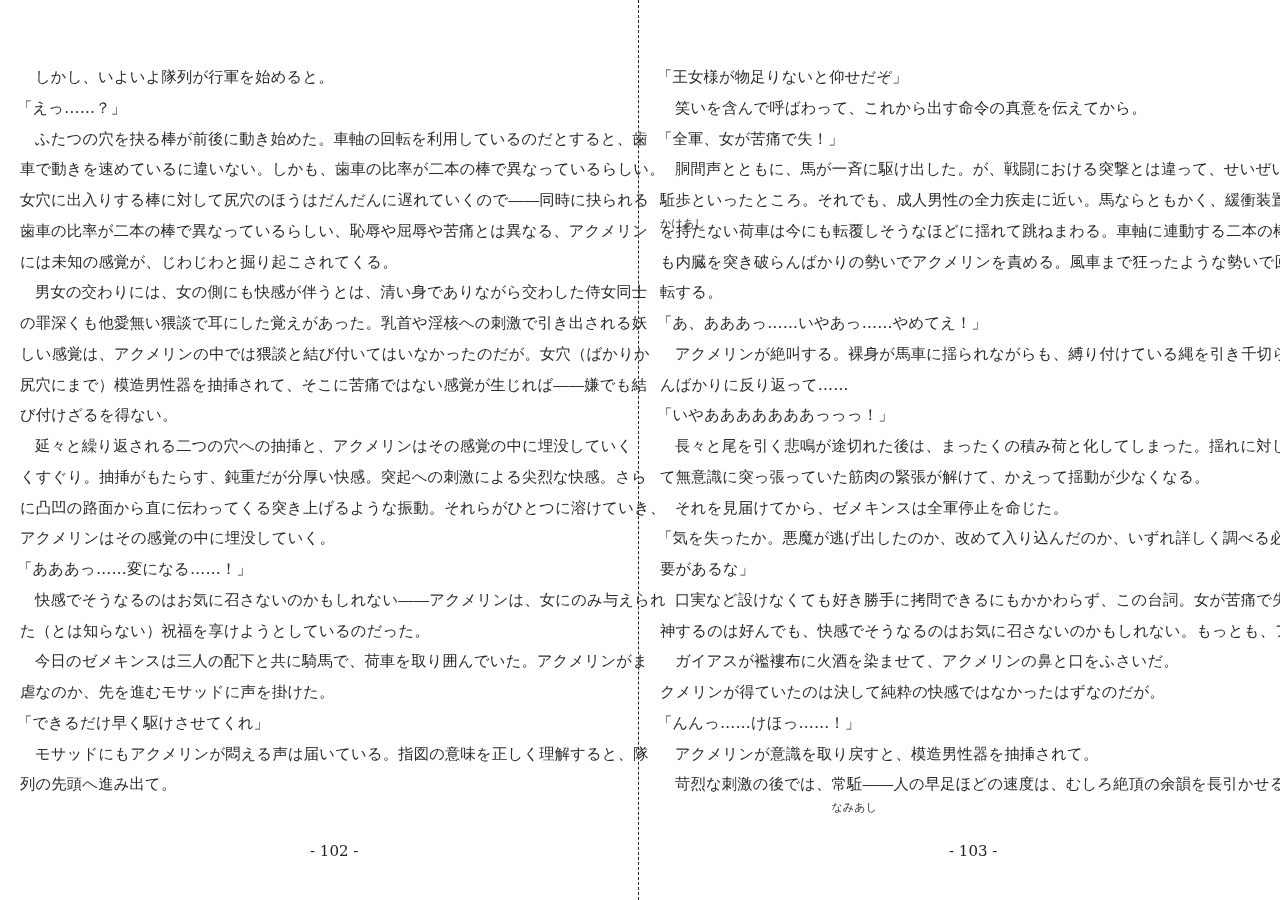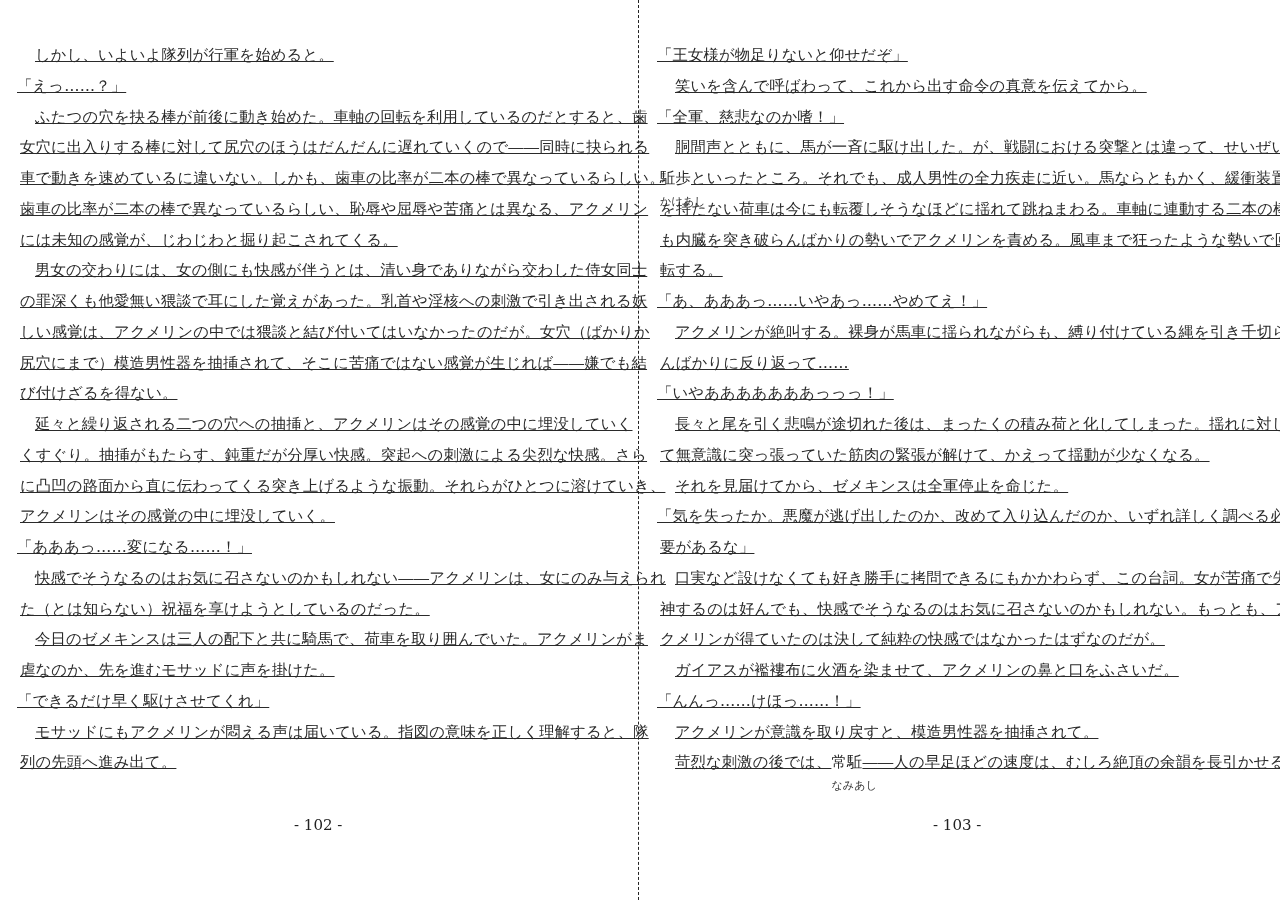--- a/index.html
+++ b/index.html
@@ -8,49 +8,49 @@
     font-family: "DejaVu Serif", "Liberation Serif", serif;
     color:#2a2a2a;
   }
   .page { position:absolute; top:0; height:900px; }
   .page.left { left:0; width:638px; }
   .page.right { left:641px; width:639px; }
   .divider {
     position:absolute; left:638px; top:0; width:0; height:900px;
     border-left:1.5px dashed #222;
   }
-  .lines { position:absolute; top:40px;text-decoration:underline; }
+  .lines { position:absolute; top:62px; }
   .page.left .lines { left:20px; width:600px; }
   .page.right .lines { left:19px; width:602px; }
   .line {
     height:30.75px; line-height:30.75px; font-size:15.3px; white-space:nowrap;
     letter-spacing:0.2px; position:relative;
   }
   .line.indent { padding-left:15px; }
   .line.quote { margin-left:-3px; }
   .rb { position:relative; display:inline-block; }
   .rt {
     position:absolute; left:0; top:-10px; font-size:11px; line-height:8px; white-space:nowrap; color:#333;margin-top:45px;
   }
   .pnum {
-    position:absolute; top:816px; font-size:15px; font-family:"DejaVu Serif", serif; color:#222;
+    position:absolute; top:842px; font-size:15px; font-family:"DejaVu Serif", serif; color:#222;margin-left:16px;
   }
   .page.left .pnum { left:294px; }
   .page.right .pnum { left:292px;text-align:center; }
 </style>
 </head>
 <body>
 
 <div class="page left">
   <div class="lines" id="left-lines">
       <div class="line indent"><span>しかし、いよいよ隊列が行軍を始めると。</span></div>
       <div class="line quote"><span>「えっ……？」</span></div>
       <div class="line indent"><span>ふたつの穴を抉る棒が前後に動き始めた。車軸の回転を利用しているのだとすると、歯</span></div>
+      <div class="line plain"><span>車で動きを速めているに違いない。しかも、歯車の比率が二本の棒で異なっているらしい。</span></div>
       <div class="line plain"><span>女穴に出入りする棒に対して尻穴のほうはだんだんに遅れていくので――同時に抉られる</span></div>
-      <div class="line plain"><span>車で動きを速めているに違いない。しかも、歯車の比率が二本の棒で異なっているらしい。</span></div>
       <div class="line plain"><span>歯車の比率が二本の棒で異なっているらしい、恥辱や屈辱や苦痛とは異なる、アクメリン</span></div>
       <div class="line plain"><span>には未知の感覚が、じわじわと掘り起こされてくる。</span></div>
       <div class="line indent"><span>男女の交わりには、女の側にも快感が伴うとは、清い身でありながら交わした侍女同士</span></div>
       <div class="line plain"><span>の罪深くも他愛無い猥談で耳にした覚えがあった。乳首や淫核への刺激で引き出される妖</span></div>
       <div class="line plain"><span>しい感覚は、アクメリンの中では猥談と結び付いてはいなかったのだが。女穴（ばかりか</span></div>
       <div class="line plain"><span>尻穴にまで）模造男性器を抽挿されて、そこに苦痛ではない感覚が生じれば――嫌でも結</span></div>
       <div class="line plain"><span>び付けざるを得ない。</span></div>
       <div class="line indent"><span>延々と繰り返される二つの穴への抽挿と、アクメリンはその感覚の中に埋没していく</span></div>
       <div class="line plain"><span>くすぐり。抽挿がもたらす、鈍重だが分厚い快感。突起への刺激による尖烈な快感。さら</span></div>
       <div class="line plain"><span>に凸凹の路面から直に伝わってくる突き上げるような振動。それらがひとつに溶けていき、</span></div>
@@ -66,37 +66,37 @@
     </div>
   <div class="pnum">- 102 -</div>
 </div>
 
 <div class="divider"></div>
 
 <div class="page right">
   <div class="lines" id="right-lines">
       <div class="line quote"><span>「王女様が物足りないと仰せだぞ」</span></div>
       <div class="line indent"><span>笑いを含んで呼ばわって、これから出す命令の真意を伝えてから。</span></div>
-      <div class="line quote"><span>「全軍、慈悲なのか嗜！」</span></div>
+      <div class="line quote"><span>「全軍、女が苦痛で失！」</span></div>
       <div class="line indent"><span>胴間声とともに、馬が一斉に駆け出した。が、戦闘における突撃とは違って、せいぜい</span></div>
       <div class="line plain"><span class="rb"><span class="rt">かけあし</span><span>駈歩</span></span><span>といったところ。それでも、成人男性の全力疾走に近い。馬ならともかく、緩衝装置</span></div>
       <div class="line plain"><span>を持たない荷車は今にも転覆しそうなほどに揺れて跳ねまわる。車軸に連動する二本の棒</span></div>
       <div class="line plain"><span>も内臓を突き破らんばかりの勢いでアクメリンを責める。風車まで狂ったような勢いで回</span></div>
       <div class="line plain"><span>転する。</span></div>
       <div class="line quote"><span>「あ、あああっ……いやあっ……やめてえ！」</span></div>
       <div class="line indent"><span>アクメリンが絶叫する。裸身が馬車に揺られながらも、縛り付けている縄を引き千切ら</span></div>
       <div class="line plain"><span>んばかりに反り返って……</span></div>
       <div class="line quote"><span>「いやあああああああっっっ！」</span></div>
       <div class="line indent"><span>長々と尾を引く悲鳴が途切れた後は、まったくの積み荷と化してしまった。揺れに対し</span></div>
       <div class="line plain"><span>て無意識に突っ張っていた筋肉の緊張が解けて、かえって揺動が少なくなる。</span></div>
       <div class="line indent"><span>それを見届けてから、ゼメキンスは全軍停止を命じた。</span></div>
       <div class="line quote"><span>「気を失ったか。悪魔が逃げ出したのか、改めて入り込んだのか、いずれ詳しく調べる必</span></div>
       <div class="line plain"><span>要があるな」</span></div>
       <div class="line indent"><span>口実など設けなくても好き勝手に拷問できるにもかかわらず、この台詞。女が苦痛で失</span></div>
       <div class="line plain"><span>神するのは好んでも、快感でそうなるのはお気に召さないのかもしれない。もっとも、ア</span></div>
+      <div class="line indent"><span>ガイアスが襤褸布に火酒を染ませて、アクメリンの鼻と口をふさいだ。</span></div>
       <div class="line plain"><span>クメリンが得ていたのは決して純粋の快感ではなかったはずなのだが。</span></div>
-      <div class="line indent"><span>ガイアスが襤褸布に火酒を染ませて、アクメリンの鼻と口をふさいだ。</span></div>
       <div class="line quote"><span>「んんっ……けほっ……！」</span></div>
       <div class="line indent"><span>アクメリンが意識を取り戻すと、模造男性器を抽挿されて。</span></div>
       <div class="line indent"><span>苛烈な刺激の後では、</span><span class="rb"><span class="rt">なみあし</span><span>常駈</span></span><span>――人の早足ほどの速度は、むしろ絶頂の余韻を長引かせる。</span></div>
     </div>
   <div class="pnum">- 103 -</div>
 </div>
 
 </body></html>

